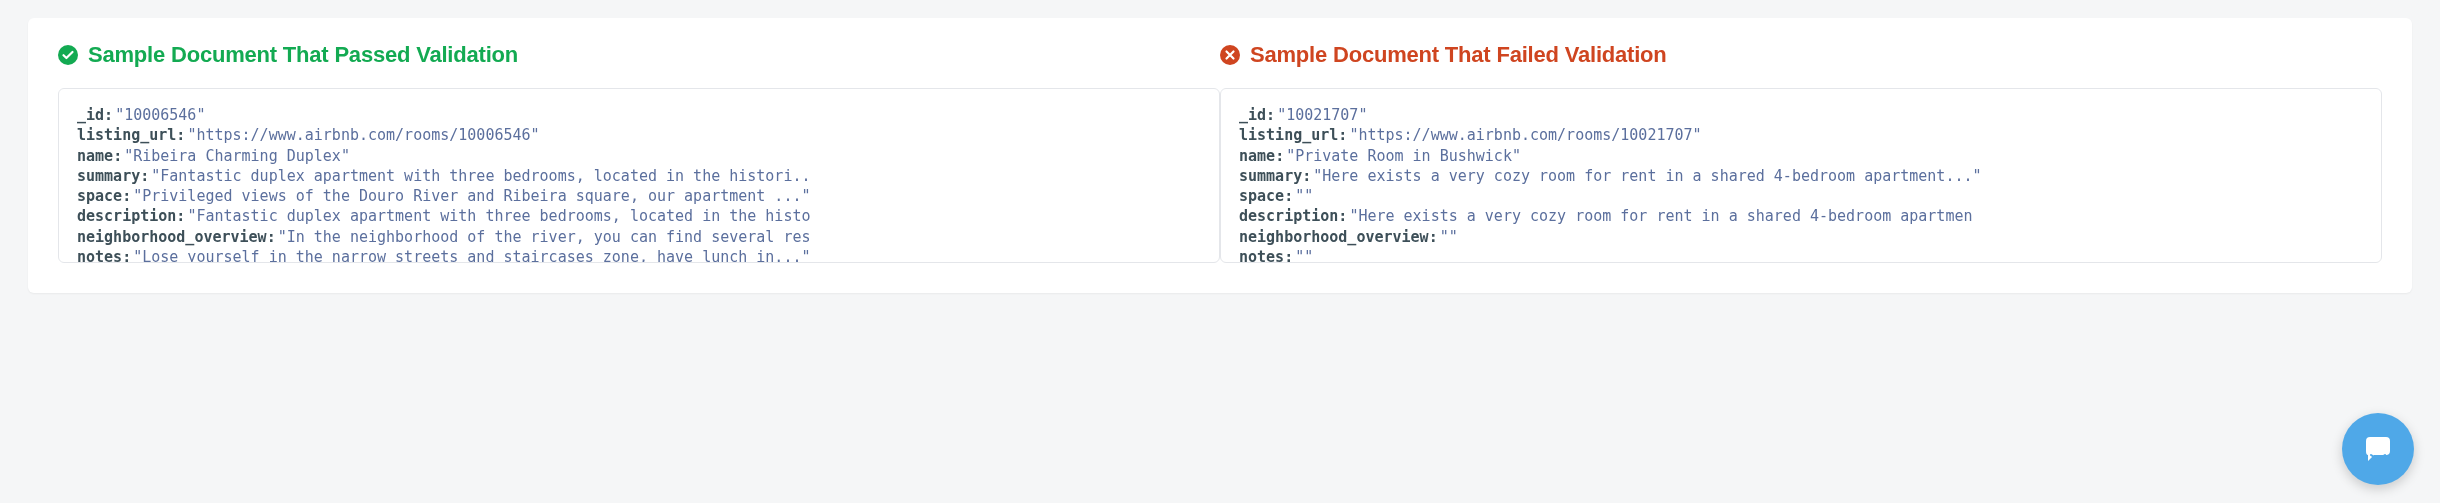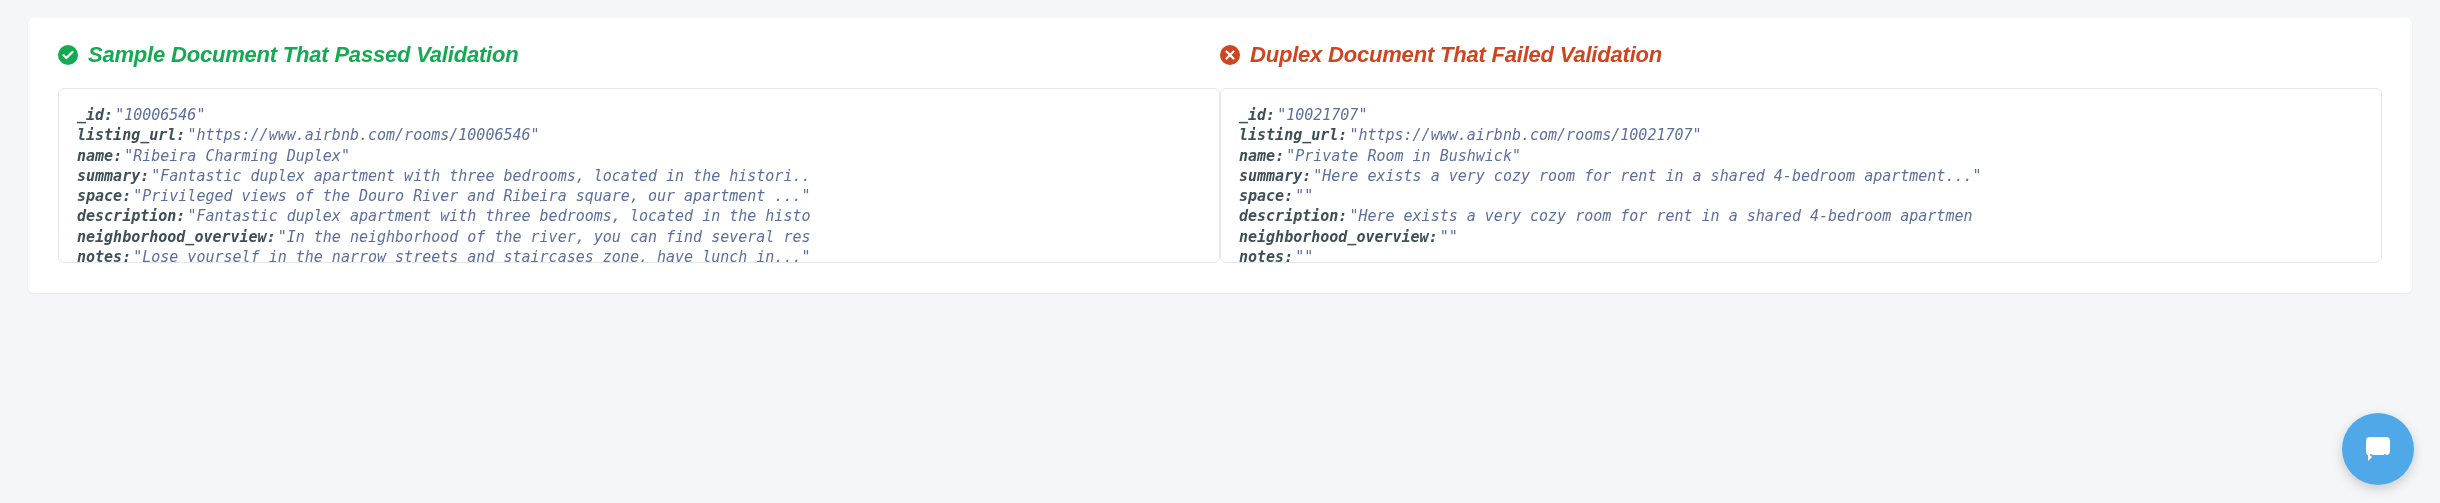--- a/index.html
+++ b/index.html
@@ -9,21 +9,20 @@
     padding: 18px 0;
   }
   .card {
     background: #fff;
     border-radius: 6px;
     margin: 0 28px;
     padding: 24px 30px 30px 30px;
     box-shadow: 0 1px 2px rgba(0,0,0,0.05);
     display: flex;
     overflow: hidden;
-    font-style: italic;
   }
   .col {
     flex: 1;
     min-width: 0;
     display: flex;
     flex-direction: column;
   }
   .heading {
     display: flex;
     align-items: center;
@@ -100,21 +99,21 @@
       </div>
     </div>
   </div>
 
   <div class="col">
     <div class="heading fail">
       <svg class="status-icon" viewBox="0 0 20 20">
         <circle cx="10" cy="10" r="10" fill="#cf4520"></circle>
         <path d="M6.5 6.5 L13.5 13.5 M13.5 6.5 L6.5 13.5" stroke="#fff" stroke-width="2.2" stroke-linecap="round"></path>
       </svg>
-      <h2>Duplex Document That Failed Validation</h2>
+      <h2>Sample Document That Failed Validation</h2>
     </div>
     <div class="panel">
       <div class="code">
         <div class="row"><span class="key">_id</span><span class="val">"10021707"</span></div>
         <div class="row"><span class="key">listing_url</span><span class="val">"https://www.airbnb.com/rooms/10021707"</span></div>
         <div class="row"><span class="key">name</span><span class="val">"Private Room in Bushwick"</span></div>
         <div class="row"><span class="key">summary</span><span class="val">"Here exists a very cozy room for rent in a shared 4-bedroom apartment..."</span></div>
         <div class="row"><span class="key">space</span><span class="val">""</span></div>
         <div class="row"><span class="key">description</span><span class="val">"Here exists a very cozy room for rent in a shared 4-bedroom apartmen</span></div>
         <div class="row"><span class="key">neighborhood_overview</span><span class="val">""</span></div>

